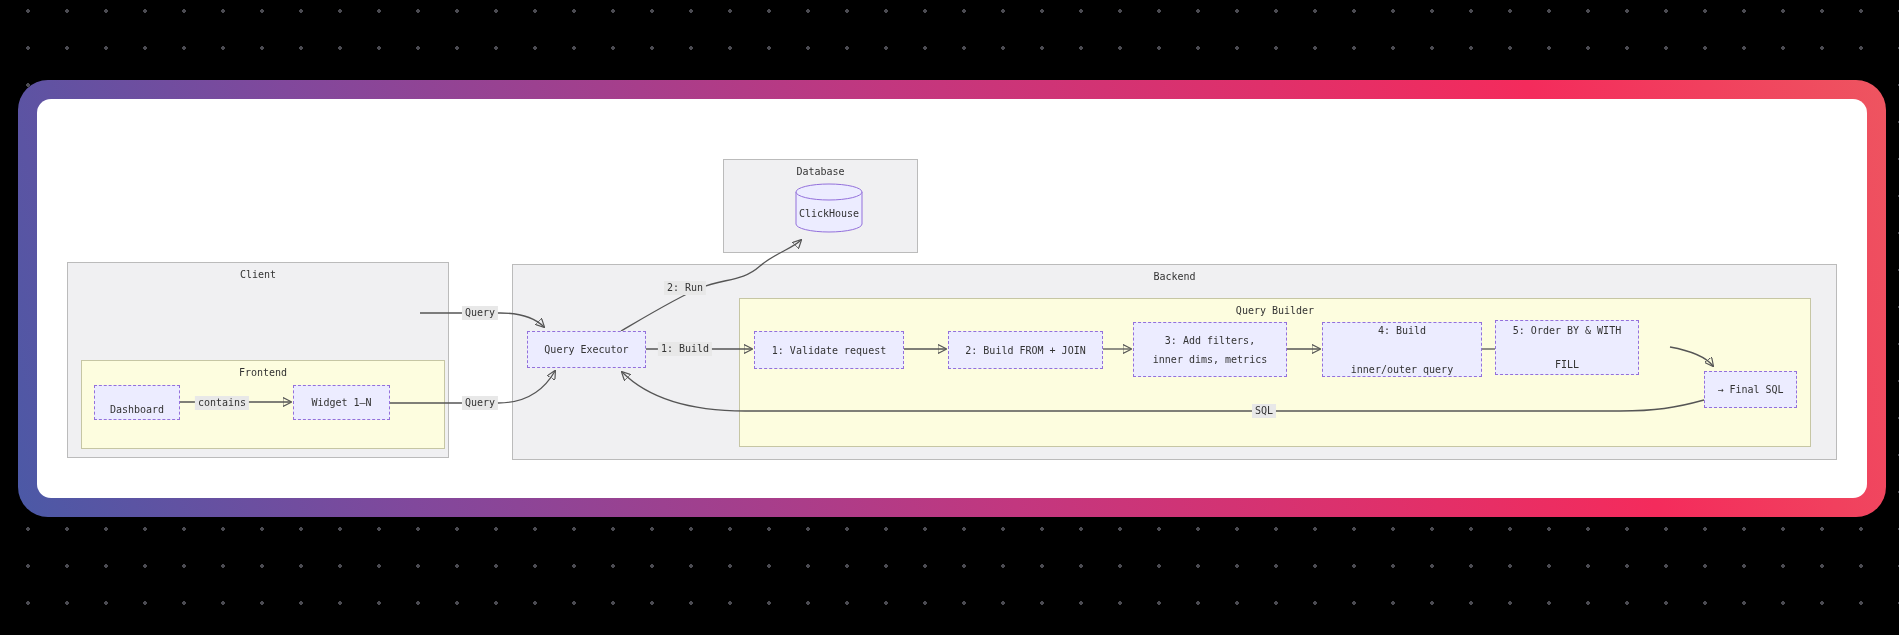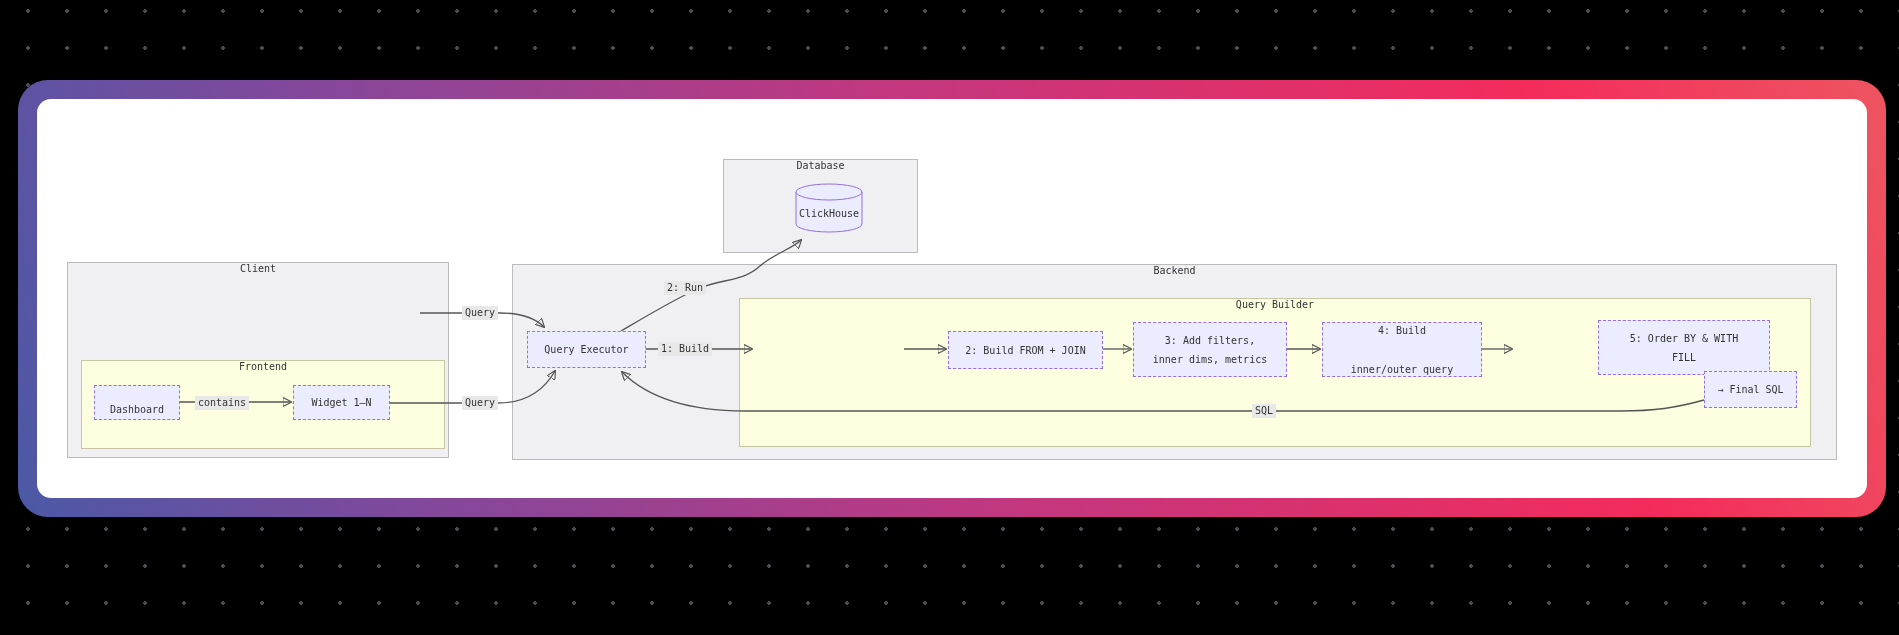--- a/index.html
+++ b/index.html
@@ -15,21 +15,21 @@
   .card {
     position:absolute; left:18px; top:80px; width:1868px; height:437px;
     border-radius:30px; padding:19px;
     background:linear-gradient(73deg,#4b59a6 0%,#81489c 20%,#c2377f 50%,#f42b5c 82%,#ee5560 100%);
   }
   .card-inner { width:100%; height:100%; background:#ffffff; border-radius:14px; }
   .diagram { position:absolute; left:0; top:0; width:1899px; height:635px; font-size:10px; }
   .cluster { position:absolute; border:1px solid #bbbbbb; }
   .cluster.gray { background:#f0f0f2; }
   .cluster.yellow { background:#fdfddf; border-color:#c6c6a4; }
-  .cluster-label { position:absolute; top:0; left:0; right:0; text-align:center; white-space:nowrap; }
+  .cluster-label { position:absolute; top:6px; left:0; right:0; text-align:center; white-space:nowrap; }
   .node {
     position:absolute; background:#ECECFF; border:1px dashed #9370DB;
     display:flex; flex-direction:column; align-items:center; justify-content:center;
     text-align:center; line-height:19px; white-space:nowrap;
   }
   .edge-label {
     position:absolute; transform:translate(-50%,-50%);
     background:#e8e8e8; padding:1px 3px; white-space:nowrap; line-height:12px;
   }
   .edges { position:absolute; left:0; top:0; pointer-events:none; }
@@ -95,36 +95,39 @@
   </div>
 
   <div class="node" style="left:293px;top:385px;width:97px;height:35px;">
     <div>Widget 1–N</div>
   </div>
 
   <div class="node" style="left:527px;top:331px;width:119px;height:37px;">
     <div>Query Executor</div>
   </div>
 
+  <div class="node" style="left:754px;top:331px;width:150px;height:38px;">
+    <div>1: Validate request</div>
+  </div>
 
   <div class="node" style="left:948px;top:331px;width:155px;height:38px;">
     <div>2: Build FROM + JOIN</div>
   </div>
 
   <div class="node" style="left:1133px;top:322px;width:154px;height:55px;">
     <div>3: Add filters,</div>
     <div>inner dims, metrics</div>
   </div>
 
   <div class="node" style="left:1322px;top:322px;width:160px;height:55px;gap:20px;">
     <div>4: Build</div>
     <div>inner/outer query</div>
   </div>
 
-  <div class="node" style="left:1598px;top:320px;width:172px;height:55px;">
+  <div class="node" style="left:1495px;top:320px;width:144px;height:55px;justify-content:space-between;">
     <div>5: Order BY &amp; WITH</div>
     <div>FILL</div>
   </div>
 
   <div class="node" style="left:1704px;top:371px;width:93px;height:37px;">
     <div>→ Final SQL</div>
   </div>
 
   <div class="edge-label" style="left:480px;top:313px;">Query</div>
   <div class="edge-label" style="left:480px;top:403px;">Query</div>

